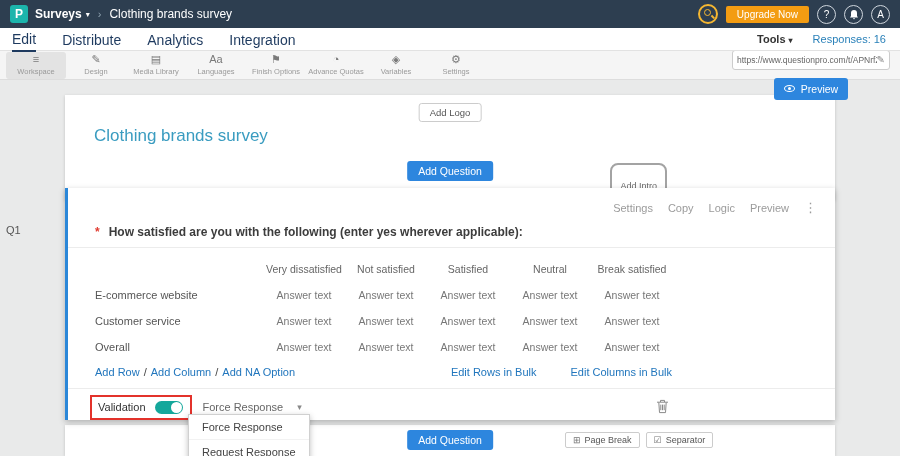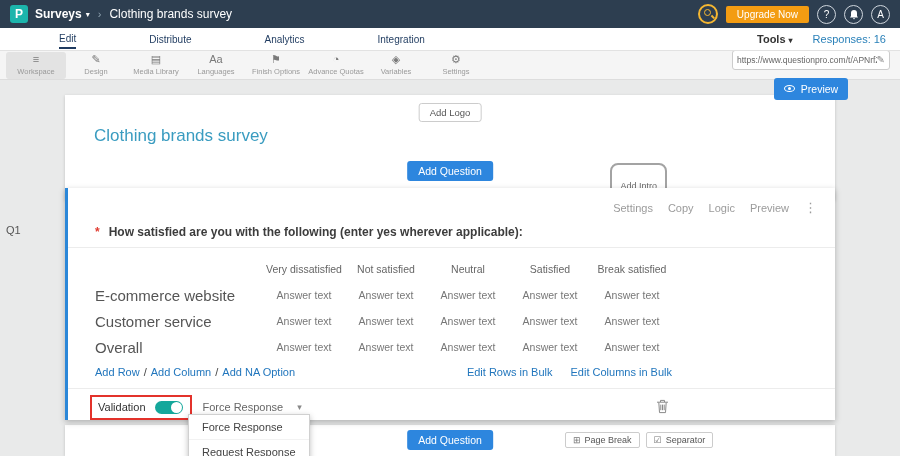--- a/index.html
+++ b/index.html
@@ -16,21 +16,21 @@
   .crumb-current { color:#fff; font-size:12px; }
   .top-right { margin-left:auto; display:flex; align-items:center; gap:8px; }
   .search-circle { width:20px; height:20px; border-radius:50%; border:2px solid #f5b731; position:relative; cursor:pointer; }
   .mag { position:absolute; left:4px; top:3px; width:7px; height:7px; border:1.5px solid #f5b731; border-radius:50%; }
   .mag::after { content:""; position:absolute; left:6px; top:6px; width:4px; height:1.5px; background:#f5b731; transform:rotate(45deg); }
   .upgrade { background:#f39c12; color:#fff; font-size:10px; border:none; border-radius:2px; padding:3px 11px; cursor:pointer; font-family:inherit; }
   .circle-btn { width:19px; height:19px; border-radius:50%; border:1px solid #cfd6dd; color:#fff; font-size:10px; display:flex; align-items:center; justify-content:center; background:transparent; cursor:pointer; font-family:inherit; }
 
   
   .navbar { position:absolute; top:28px; left:0; width:900px; height:23px; background:#fff; border-bottom:1px solid #e2e2e2; display:flex; align-items:center; padding:0 12px; z-index:29; }
-  .nav-tab { font-size:10px; color:#1e3a5f; margin-right:26px; padding:4px 0 3px; cursor:pointer;margin-left:47px; }
+  .nav-tab { font-size:14px; color:#1e3a5f; margin-right:26px; padding:4px 0 3px; cursor:pointer; }
   .nav-tab.active { border-bottom:2px solid #1e3a5f; }
   .nav-right { margin-left:auto; display:flex; align-items:center; gap:20px; padding-right:2px; }
   .tools { font-size:11px; color:#333; cursor:pointer; font-weight:bold; }
   .tools .caret2 { font-size:8px; color:#333; }
   .responses { font-size:11px; color:#2980b9; cursor:pointer; }
 
   
   .toolbar { position:absolute; top:51px; left:0; width:900px; height:29px; background:#f5f5f5; border-bottom:1px solid #dddddd; display:flex; align-items:center; padding:0 6px; z-index:28; }
   .tb-item { width:60px; height:27px; display:flex; flex-direction:column; align-items:center; justify-content:center; cursor:pointer; }
   .tb-item.active { background:#e3e3e3; border-radius:3px; }
@@ -58,25 +58,25 @@
   .q-card { top:188px; height:232px; border-left:3px solid #2b87d8; box-shadow:0 2px 6px rgba(0,0,0,.25); z-index:5; }
   .q-actions { position:absolute; top:12px; right:18px; display:flex; gap:15px; font-size:11px; color:#9b9b9b; align-items:center; }
   .q-action { cursor:pointer; }
   .kebab { font-size:13px; cursor:pointer; color:#9b9b9b; }
   .q-text-row { position:absolute; top:37px; left:27px; display:flex; font-size:12px; font-weight:bold; color:#3c3c3c; cursor:pointer; }
   .req { color:#e03c31; margin-right:9px; }
   .q-divider { position:absolute; top:59px; left:0; width:100%; border-top:1px solid #ececec; }
   .matrix { position:absolute; top:68px; left:27px; display:grid; grid-template-columns:168px repeat(5, 82px); }
   .matrix .mc { height:26px; display:flex; align-items:center; justify-content:center; font-size:10.5px; color:#777; cursor:pointer; }
   .matrix .mh { color:#666; }
-  .matrix .mr { justify-content:flex-start; color:#555; font-size:15px; }
+  .matrix .mr { justify-content:flex-start; color:#555; font-size:11px; }
   .add-links { position:absolute; top:178px; left:27px; font-size:11px; color:#2176bd; display:flex; gap:4px; }
   .add-links .sep { color:#444; }
   .link { cursor:pointer; }
-  .bulk-links { position:absolute; top:178px; right:163px; display:flex; gap:18px; font-size:11px; color:#2176bd; }
+  .bulk-links { position:absolute; top:178px; right:163px; display:flex; gap:34px; font-size:11px; color:#2176bd; }
   .q-divider2 { position:absolute; top:200px; left:0; width:100%; border-top:1px solid #ececec; }
   .validation-row { position:absolute; top:206px; left:30px; right:0; height:26px; display:flex; align-items:center; }
   .validation-label { font-size:11px; color:#333; }
   .toggle { width:28px; height:13px; border-radius:7px; background:#14a79b; position:relative; margin-left:9px; cursor:pointer; flex:0 0 auto; }
   .toggle::after { content:""; position:absolute; right:1px; top:1px; width:11px; height:11px; border-radius:50%; background:#fff; }
   .red-box { position:absolute; left:22px; top:207px; width:102px; height:25px; border:2px solid #e3322b; pointer-events:none; z-index:6; }
   .force-select { margin-left:20px; font-size:11px; color:#666; display:flex; align-items:center; gap:14px; cursor:pointer; }
   .force-caret { font-size:9px; color:#888; }
   .trash { position:absolute; left:588px; top:211px; cursor:pointer; line-height:0; }
 
@@ -198,22 +198,22 @@
     <div class="q-text-row">
       <span class="req">*</span>
       <span>How satisfied are you with the following (enter yes wherever applicable):</span>
     </div>
     <div class="q-divider"></div>
 
     <div class="matrix">
       <div class="mc mr"></div>
       <div class="mc mh">Very dissatisfied</div>
       <div class="mc mh">Not satisfied</div>
+      <div class="mc mh">Satisfied</div>
       <div class="mc mh">Neutral</div>
-      <div class="mc mh">Satisfied</div>
       <div class="mc mh">Break satisfied</div>
 
       <div class="mc mr">E-commerce website</div>
       <div class="mc">Answer text</div>
       <div class="mc">Answer text</div>
       <div class="mc">Answer text</div>
       <div class="mc">Answer text</div>
       <div class="mc">Answer text</div>
 
       <div class="mc mr">Customer service</div>

